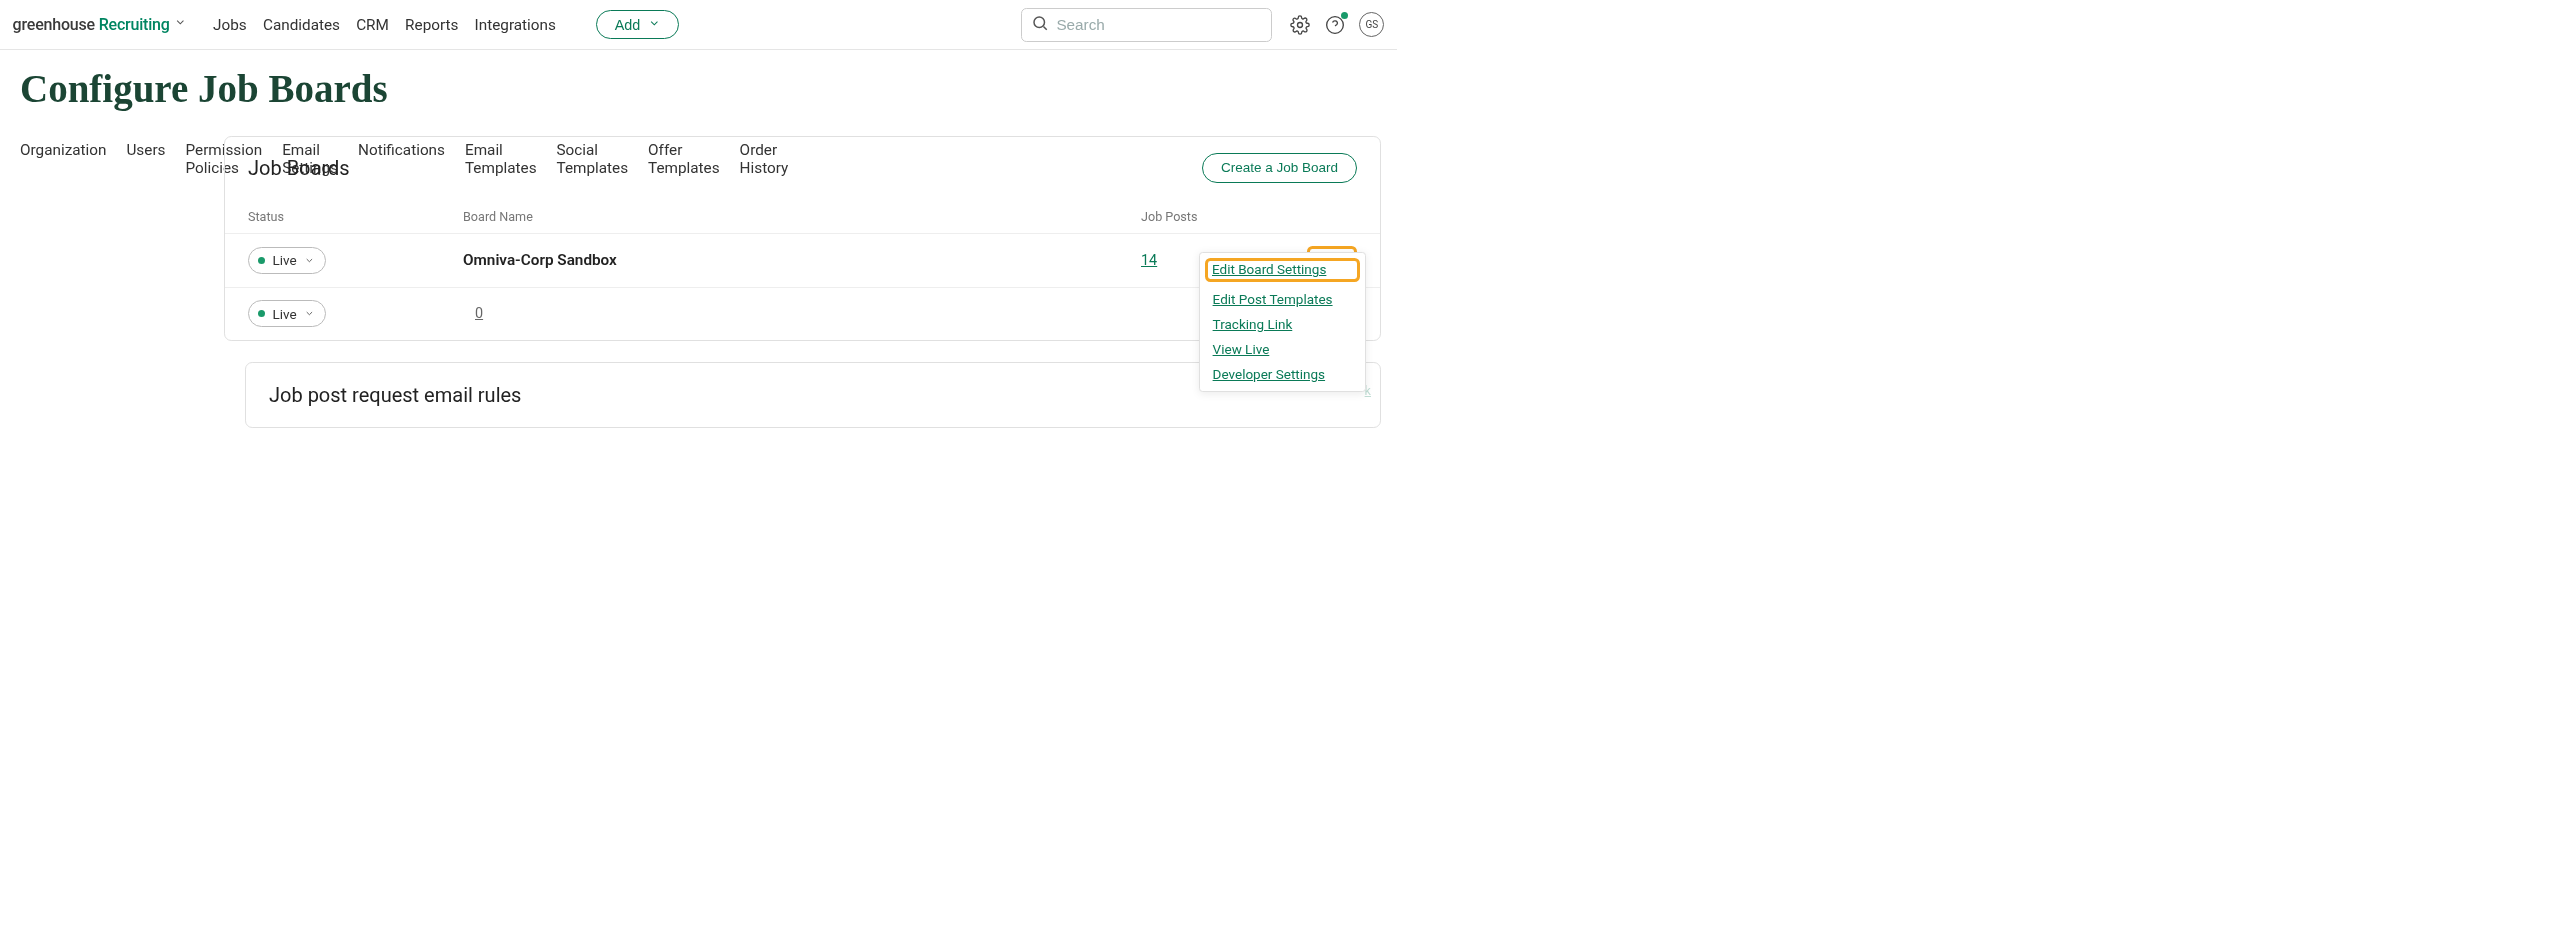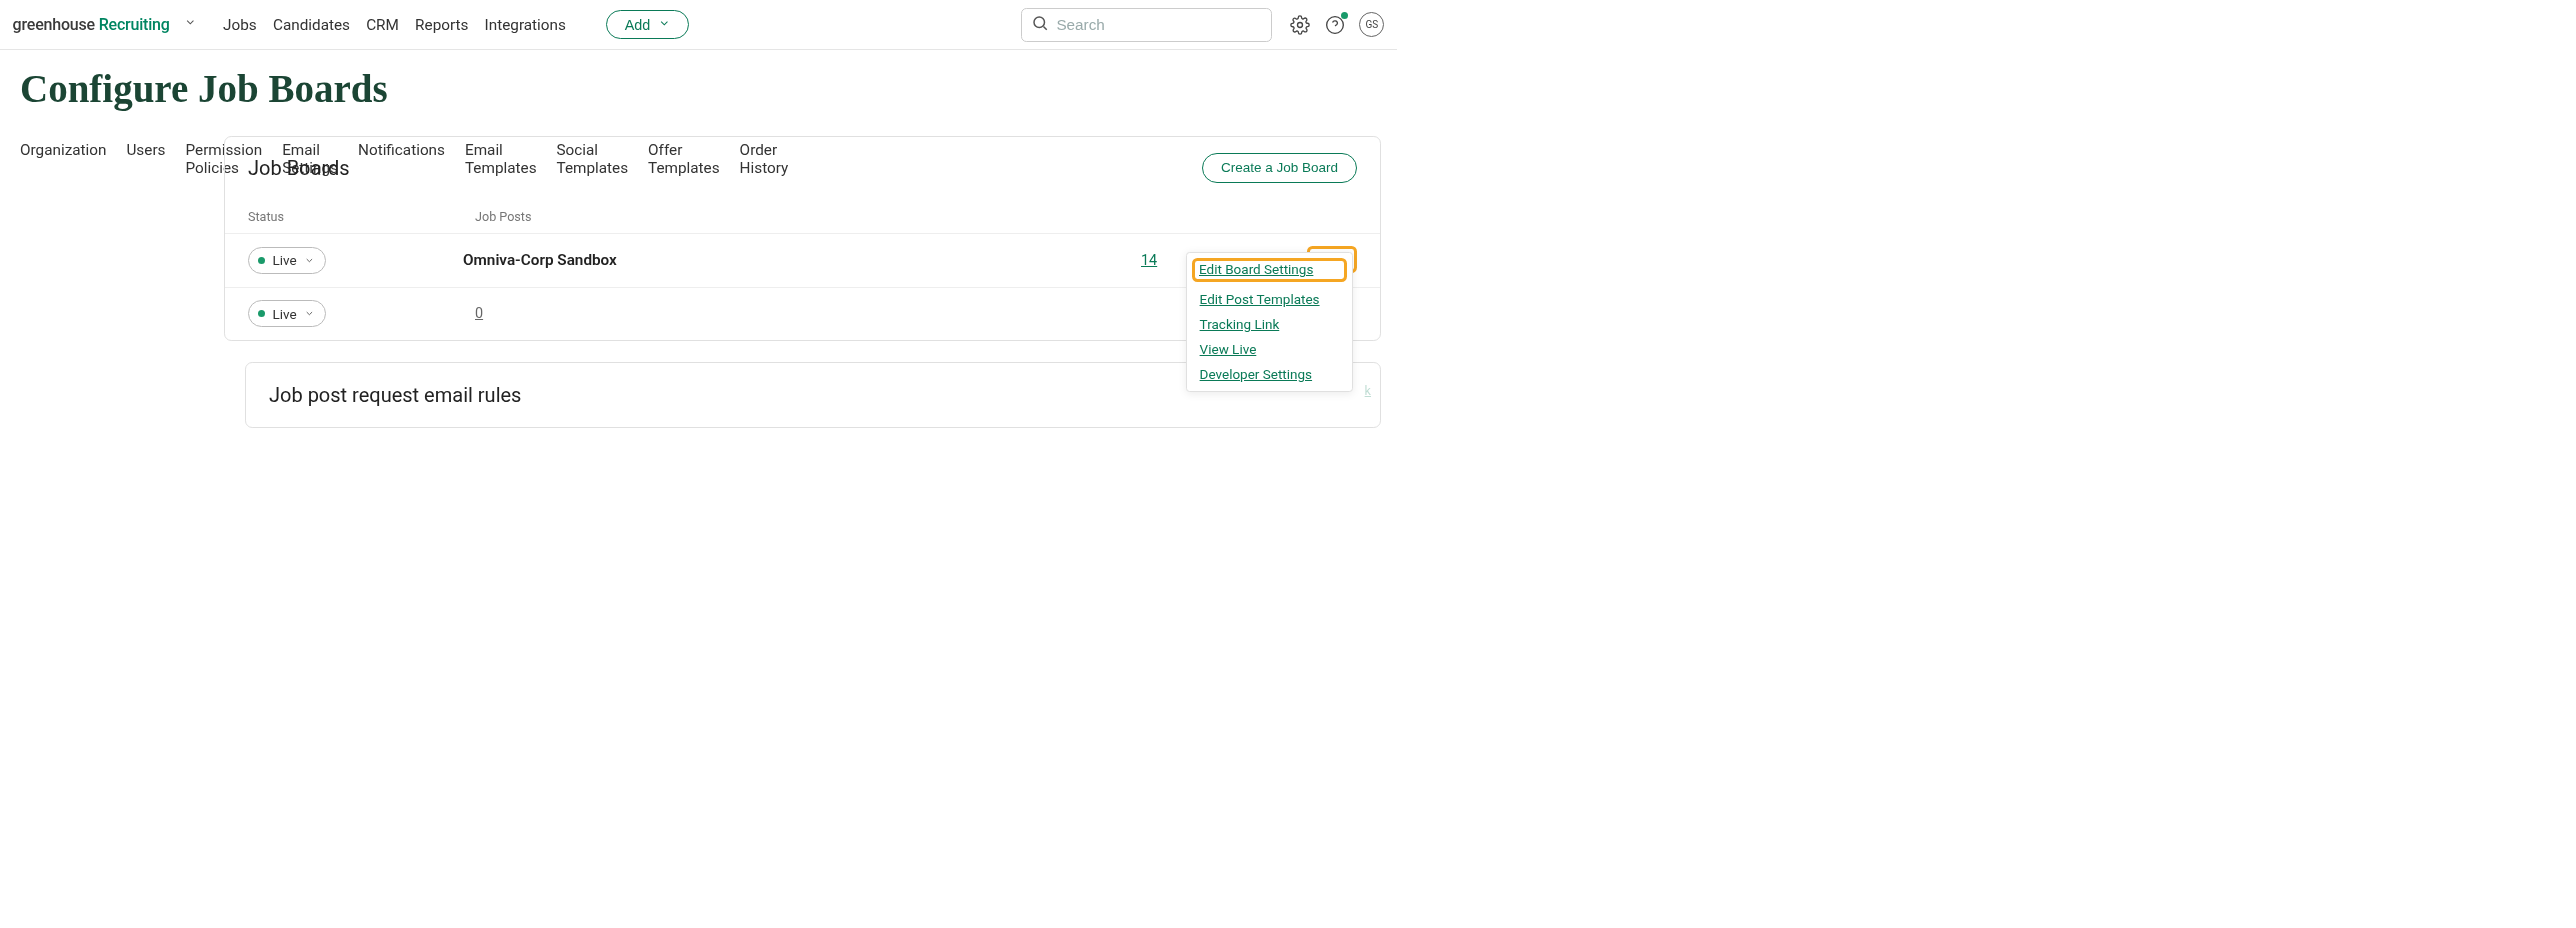--- a/index.html
+++ b/index.html
@@ -9,21 +9,21 @@
     color: #333;
     width: 1397px;
   }
   .topbar {
     display: flex;
     align-items: center;
     padding: 7.2px 12.6px;
     border-bottom: 0.9px solid #e5e5e5;
     height: 50px;
   }
-  .logo-wrap { display: flex; align-items: center; gap: 14px; margin-right: 25px; }
+  .logo-wrap { display: flex; align-items: center; gap: 4px; margin-right: 25px; }
   .logo-text { font-size: 16px; font-weight: 500; letter-spacing: -0.2px; }
   .logo-green { color: #008561; }
   .logo-dark { color: #3a3a3a; }
   .chev { color: #555; }
   .nav { display: flex; gap: 12.6px; }
   .nav a {
     color: #333; text-decoration: none; font-size: 15.3px; padding: 3.6px 1.8px;
   }
   .add-btn {
     margin-left: 38px;
@@ -111,21 +111,21 @@
   .kebab {
     display:inline-flex; gap:2.7px; padding:5.4px 7.2px; border-radius:5.4px; cursor:pointer;
   }
   .kebab span { width:4.5px; height:4.5px; background:#222; border-radius:50%; }
   .hl-orange {
     border: 3.6px solid #f5a623; border-radius: 5.4px; padding: 1.8px 5.4px;
   }
 
   .dropdown-menu {
     position:absolute;
-    right: 27px; top: 115px;
+    right: 14px; top: 115px;
     background:#fff; border:0.9px solid #e0e0e0; box-shadow: 0 1.8px 9px rgba(0,0,0,0.08);
     border-radius:3.6px; padding: 9px 12.6px; display:flex; flex-direction:column; gap:9px;
     min-width: 167px; z-index: 5;
   }
   .dropdown-menu a { color:#0a7a57; text-decoration:underline; font-size:13.5px; }
   .dd-hl { border:3.6px solid #f5a623; border-radius:5.4px; padding:0.9px 3.6px; margin:-4.5px -7.2px 0 -7.2px; }
 
   .panel2-title { font-size:20px; color:#222; padding: 20px 23px; }
   .faded-hint { position:absolute; right:9px; top:20px; color:#0a7a57; opacity:0.25; font-size:12.6px; text-decoration:underline;}
 </style>
@@ -213,20 +213,21 @@
   <main class="main">
 
     <section class="panel">
       <div class="panel-header">
         <div class="panel-title">Job Boards</div>
         <button class="create-btn">Create a Job Board</button>
       </div>
 
       <div class="table-head">
         <div class="col-status">Status</div>
+        <div class="col-name">Board Name</div>
         <div class="col-posts">Job Posts</div>
         <div class="col-actions"></div>
       </div>
 
       <div class="row">
         <div class="col-status">
           <div class="status-pill">
             <span class="dot-green"></span>
             <span>Live</span>
             <svg width="10.8" height="10.8" viewBox="0 0 24 24" fill="none" stroke="#555" stroke-width="2">

